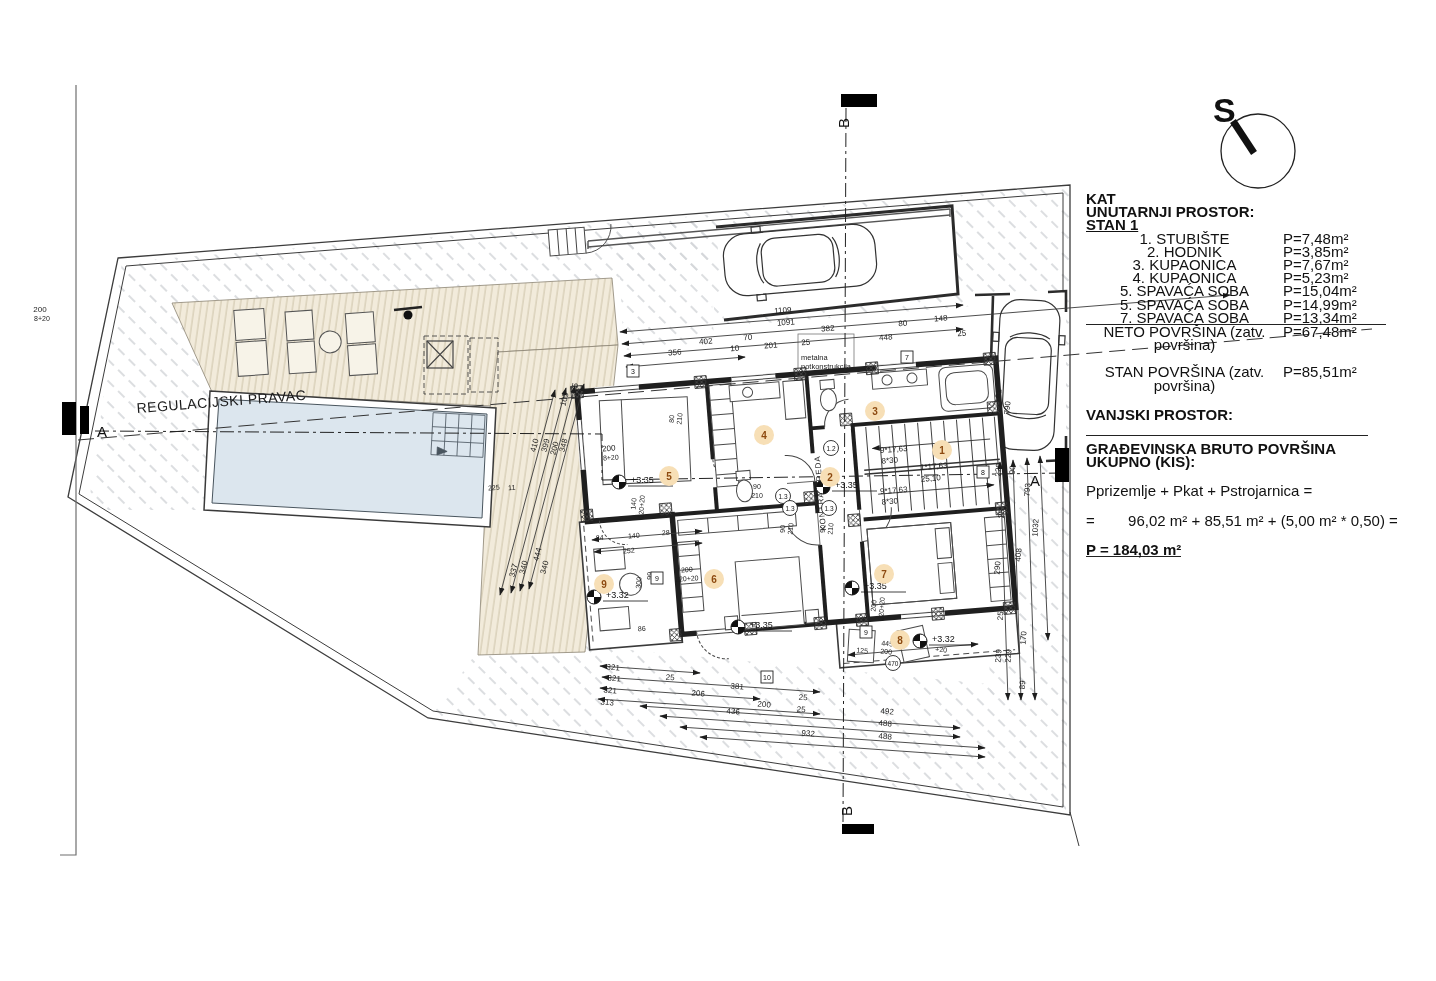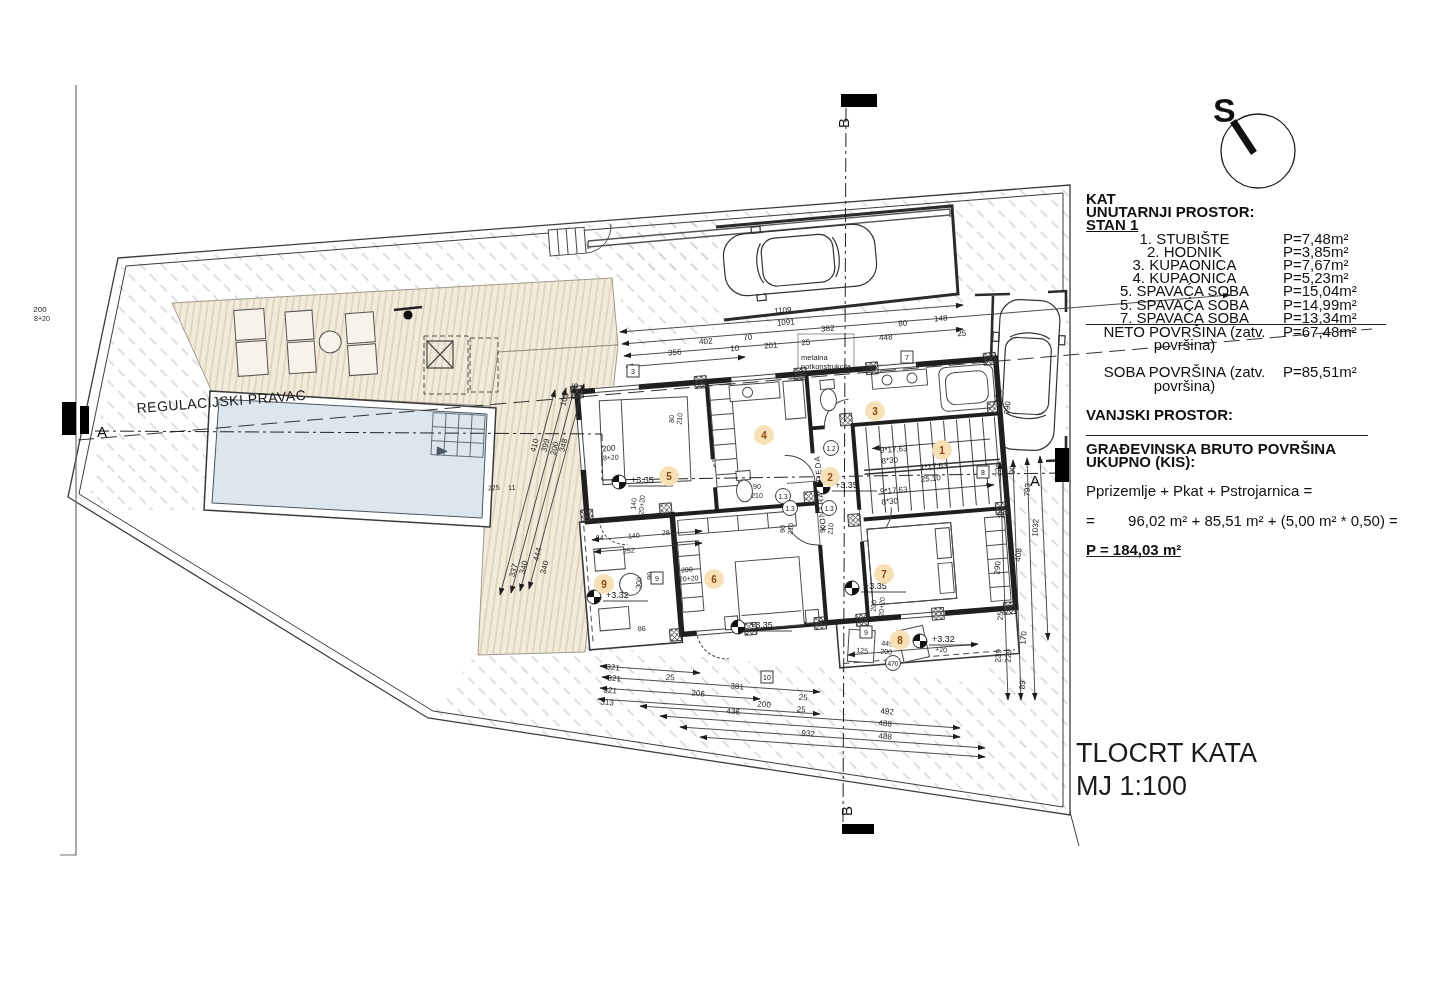--- a/index.html
+++ b/index.html
@@ -589,29 +589,25 @@
         <div class="lrow sep7">
           <span class="lname">7. SPAVAĆA SOBA</span>
           <span>P=13,34m²</span>
         </div>
       </div>
   <div class="lrow">
     <span class="lname">NETO POVRŠINA (zatv. površina)</span>
     <span>P=67,48m²</span>
   </div>
   <div class="lrow mt14">
-    <span class="lname">SOBA POVRŠINA (zatv. površina)</span>
+    <span class="lname">STAN POVRŠINA (zatv. površina)</span>
     <span>P=85,51m²</span>
   </div>
   <div class="lg-b mt16">VANJSKI PROSTOR:</div>
   <div class="lhr"></div>
   <div class="lg-b mt6">GRAĐEVINSKA BRUTO POVRŠINA UKUPNO (KIS):</div>
   <div class="mt16">Pprizemlje + Pkat + Pstrojarnica =</div>
   <div class="mt16 pre">=        96,02 m² + 85,51 m² + (5,00 m² * 0,50) =</div>
   <div class="ltotal mt16">P = 184,03 m²</div>
 </div>
 
-<div class="titleblock">
-  <div>TLOCRT KATA</div>
-  <div>MJ 1:100</div>
+
 </div>
 
-</div>
-
 </body></html>

